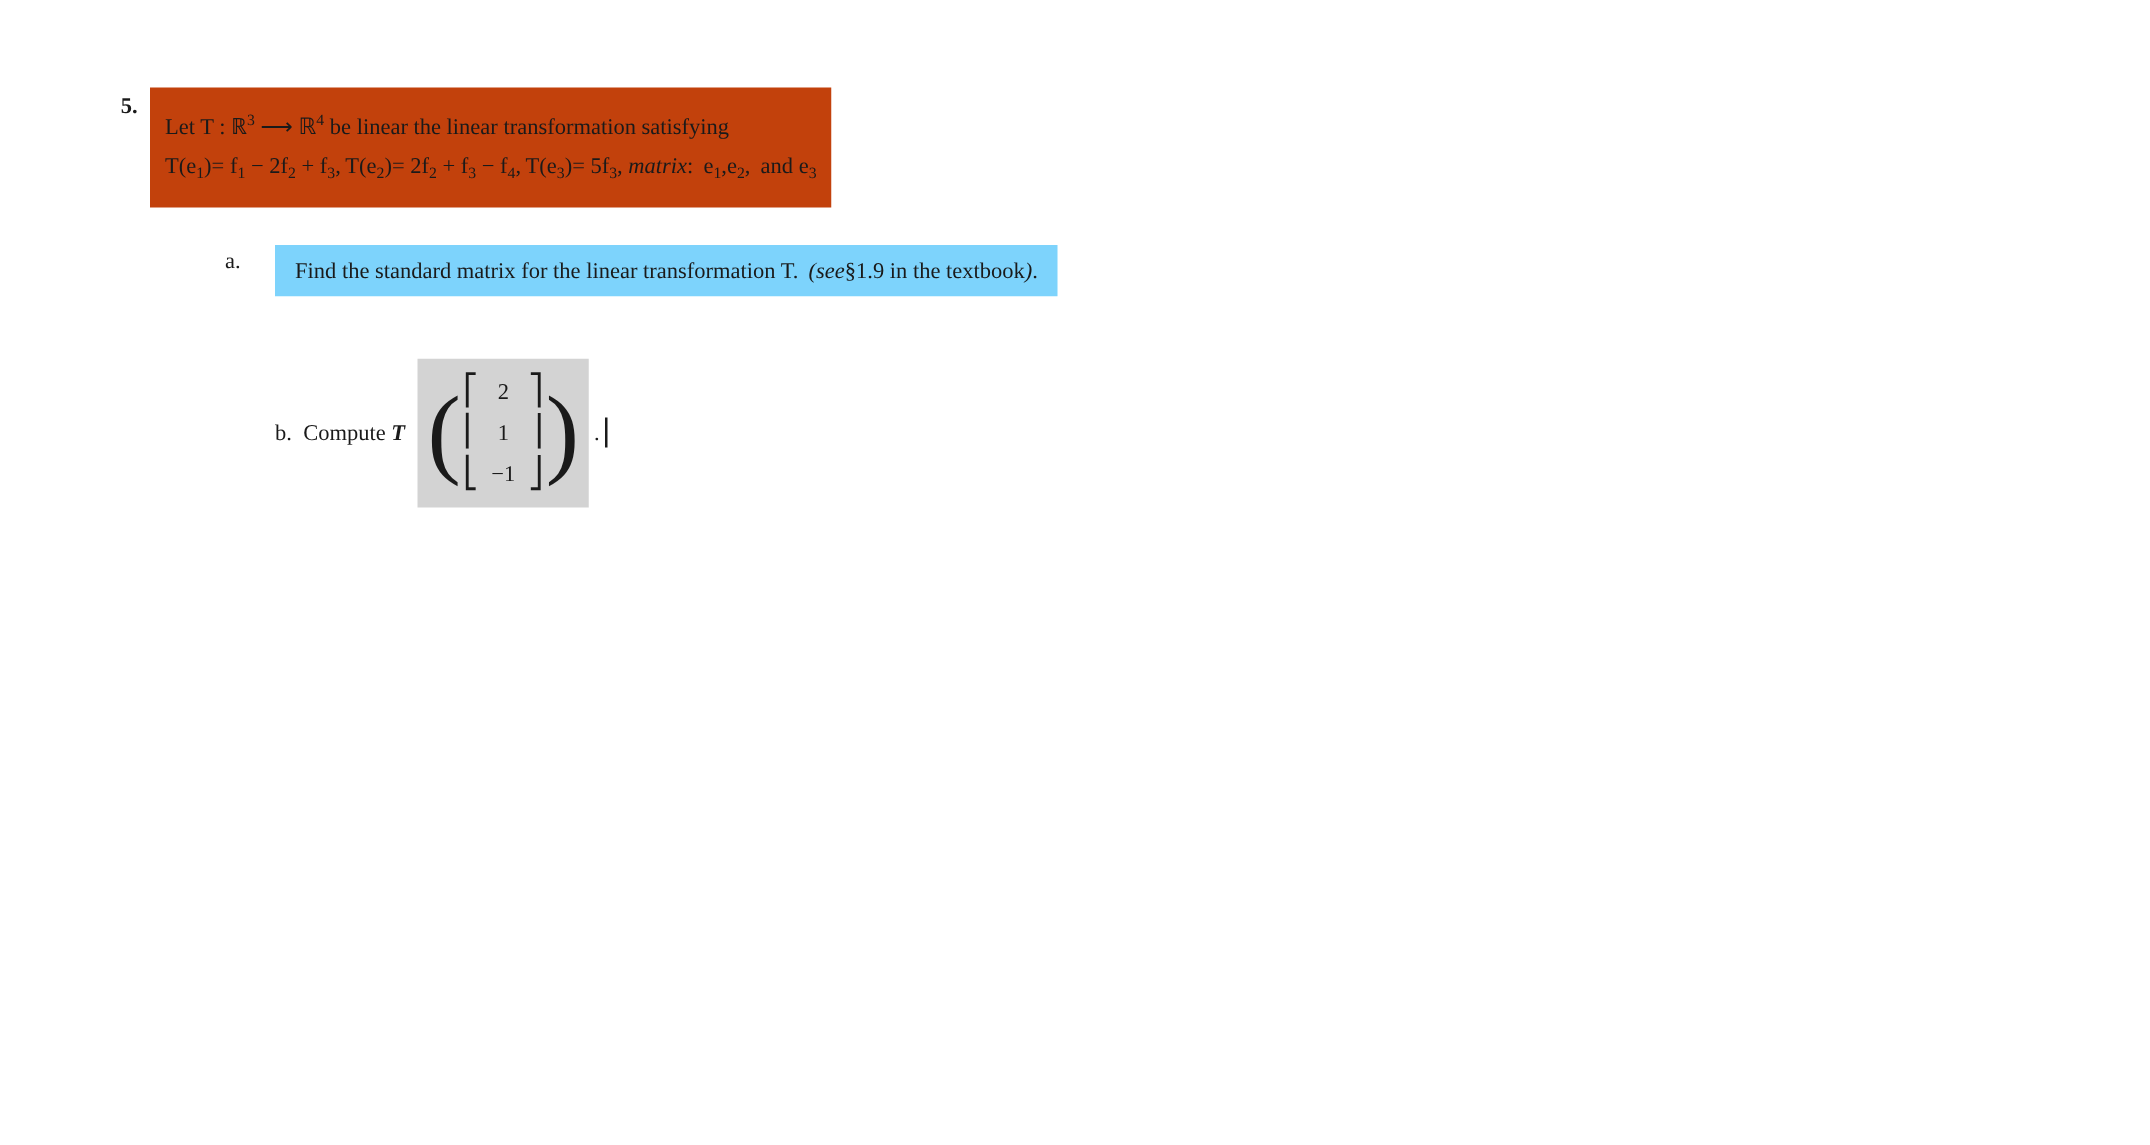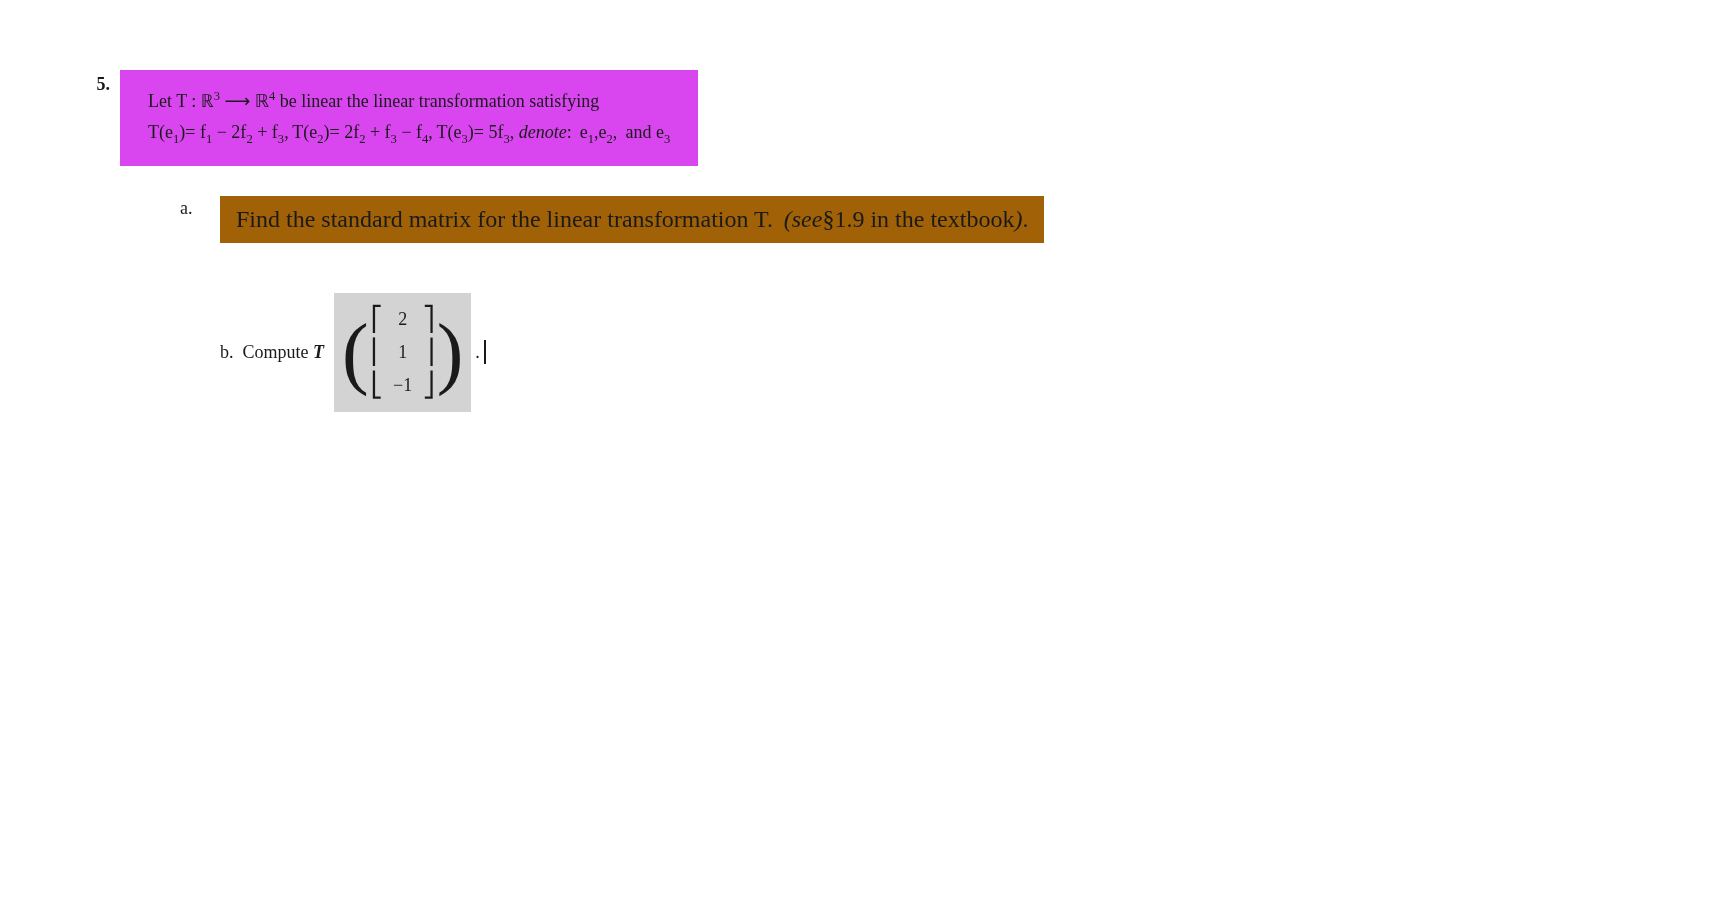--- a/index.html
+++ b/index.html
@@ -28,22 +28,22 @@
     .problem-number {
       font-size: 18px;
       font-weight: bold;
       min-width: 50px;
       padding-top: 4px;
       text-align: right;
       margin-right: 10px;
     }
 
     .problem-statement {
-      background-color: #d946ef;
-      padding: 16px 28px;
+      background-color: #c2410c;
+      padding: 16px 12px;
       max-width: 1100px;
       line-height: 1.7;
       font-size: 18px;
     }
 
     .problem-statement p {
       margin: 0;
     }
 
     .sub-problems {
@@ -58,23 +58,23 @@
       margin-bottom: 30px;
     }
 
     .sub-label {
       font-size: 18px;
       min-width: 40px;
       padding-top: 2px;
     }
 
     .sub-content {
-      background-color: #a16207;
+      background-color: #7dd3fc;
       padding: 10px 16px;
-      font-size: 24px;
+      font-size: 18px;
       max-width: 980px;
     }
 
     .sub-b-content {
       display: flex;
       flex-direction: row;
       align-items: center;
       font-size: 18px;
       margin-left: 40px;
       margin-top: 20px;
@@ -147,21 +147,21 @@
 <div class="page-container">
 
   <div class="problem-block">
     <div class="problem-number">5.</div>
 
     <div class="problem-statement">
       <p>
         Let T : ℝ<sup>3</sup> ⟶ ℝ<sup>4</sup> be linear the linear transformation satisfying
       </p>
       <p>
-        T(e<sub>1</sub>)= f<sub>1</sub> − 2f<sub>2</sub> + f<sub>3</sub>, T(e<sub>2</sub>)= 2f<sub>2</sub> + f<sub>3</sub> − f<sub>4</sub>, T(e<sub>3</sub>)= 5f<sub>3</sub>, <span class="italic"> denote</span>:  e<sub>1</sub>,e<sub>2</sub>,  and e<sub>3</sub>
+        T(e<sub>1</sub>)= f<sub>1</sub> − 2f<sub>2</sub> + f<sub>3</sub>, T(e<sub>2</sub>)= 2f<sub>2</sub> + f<sub>3</sub> − f<sub>4</sub>, T(e<sub>3</sub>)= 5f<sub>3</sub>, <span class="italic"> matrix</span>:  e<sub>1</sub>,e<sub>2</sub>,  and e<sub>3</sub>
       </p>
     </div>
   </div>
 
   <div class="sub-problems">
 
     <div class="sub-problem">
       <div class="sub-label">a.</div>
       <div class="sub-content">
         Find the standard matrix for the linear transformation T.&nbsp; <span class="italic">(see</span>§1.9 in the textbook<span class="italic">)</span>.

